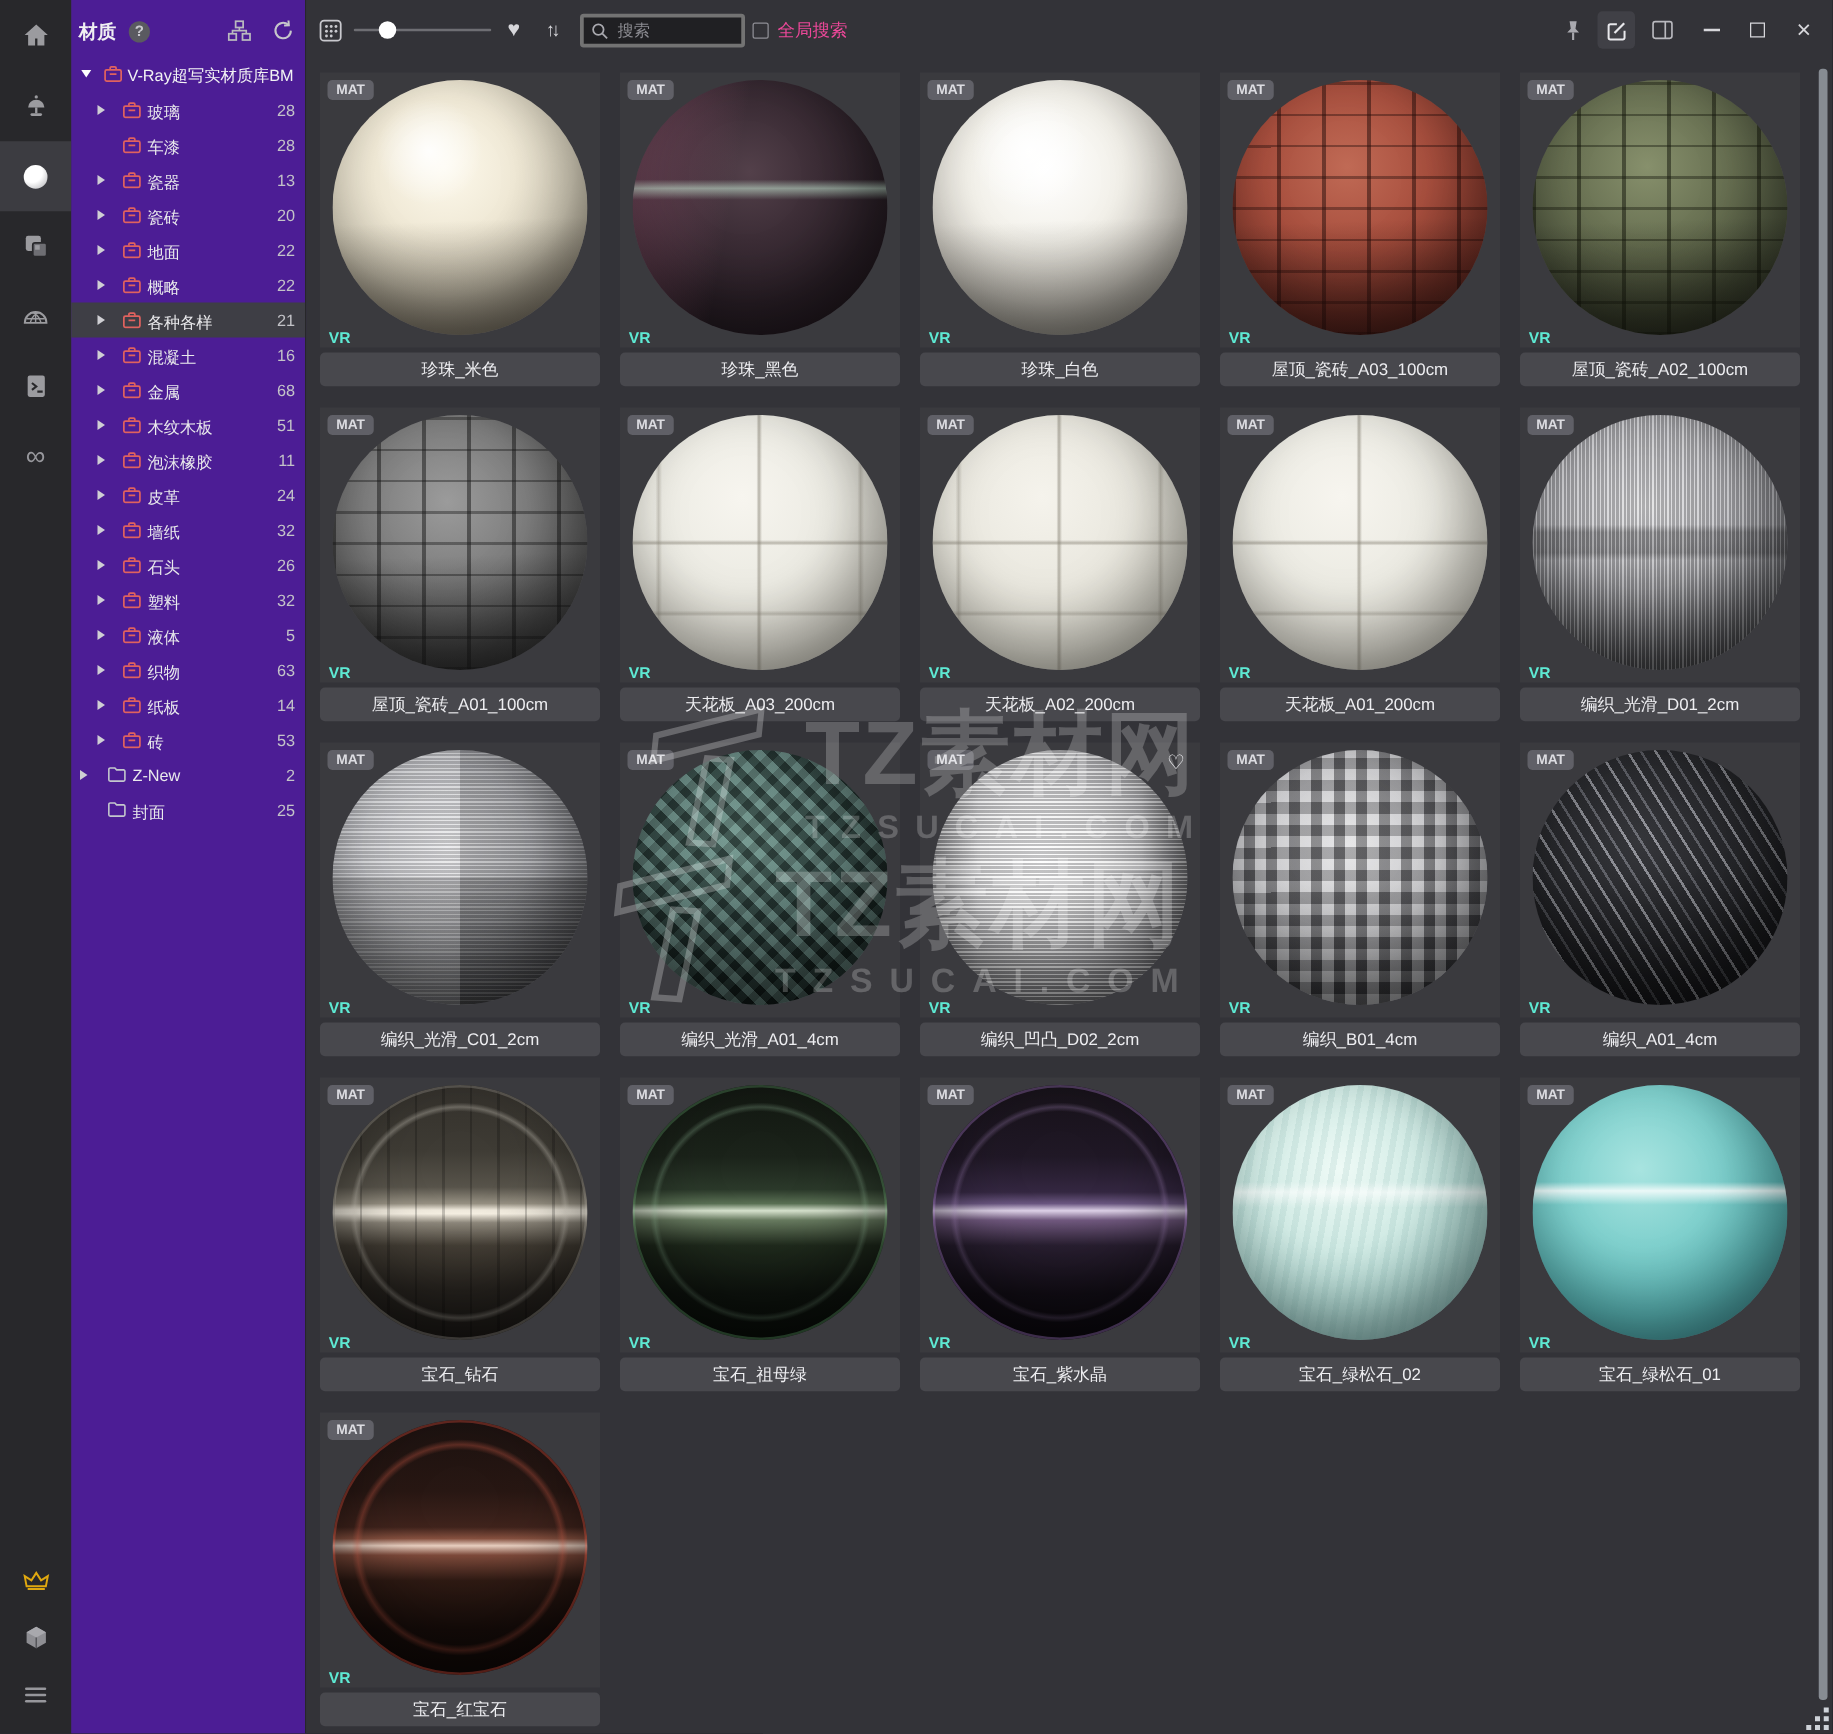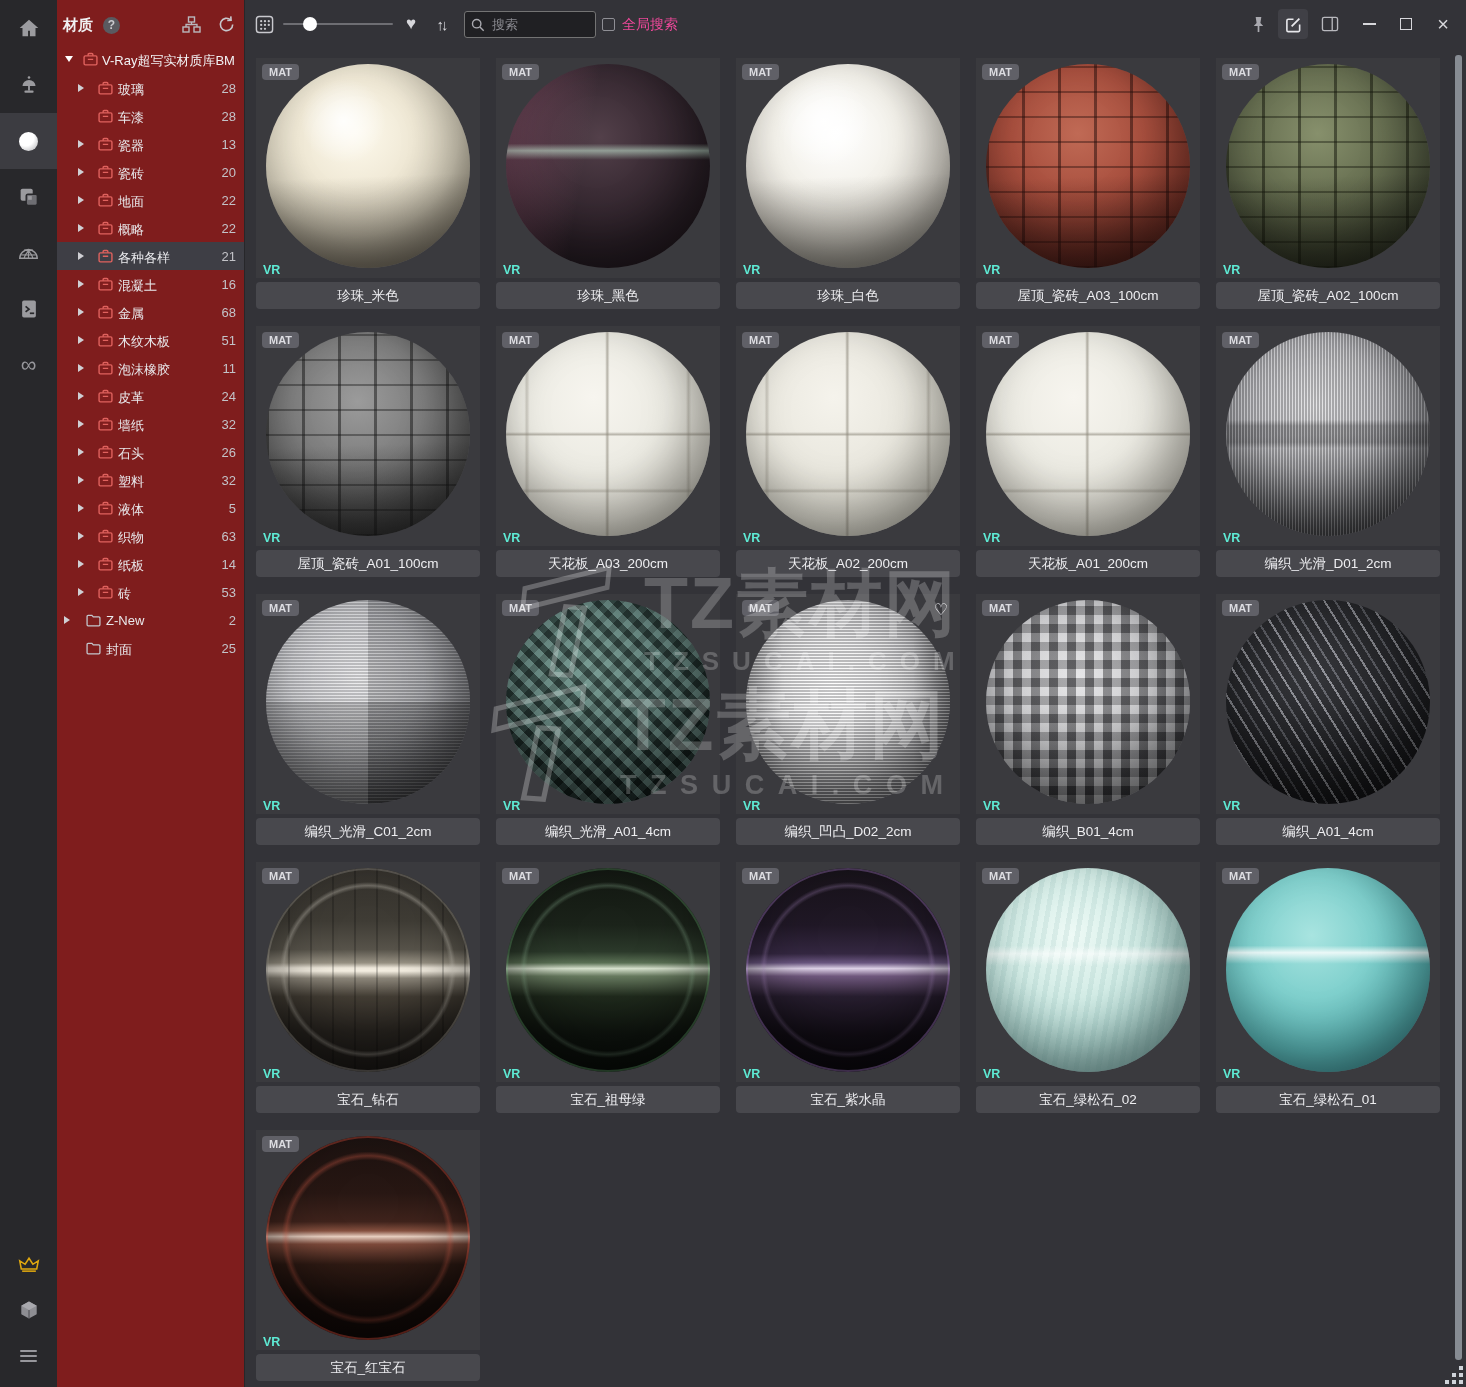--- a/index.html
+++ b/index.html
@@ -10,21 +10,21 @@
   .rail{position:absolute;left:0;top:0;width:57px;height:1387px;background:#28282b;}
   .rail-item{position:absolute;left:0;width:57px;height:56px;display:flex;align-items:center;justify-content:center;cursor:pointer;}
   .rail-item.small{height:46px;}
   .rail-item.active{background:#3c3c41;}
   .rail-item svg{display:block;}
   .orb{width:19px;height:19px;border-radius:50%;background:radial-gradient(circle at 35% 30%,#ffffff 45%,#d6d6d8 72%,#a9a9ad 100%);}
   .inf{font-size:22px;color:#97979c;line-height:1;}
   .menu-bars span{display:block;width:17px;height:2px;background:#97979c;margin:3px 0;border-radius:1px;}
 
   
-  .tree{position:absolute;left:57px;top:0;width:188px;height:1387px;background:#7f1d1d;border-right:1px solid #27272a;}
+  .tree{position:absolute;left:57px;top:0;width:188px;height:1387px;background:#4c1d95;border-right:1px solid #27272a;}
   .tree-head{position:absolute;left:0;top:0;width:100%;height:48px;}
   .tree-title{position:absolute;left:6px;top:16px;font-size:15px;font-weight:bold;color:#f0f0f2;}
   .help{position:absolute;left:46px;top:17px;width:17px;height:17px;border-radius:50%;background:#5a5a60;color:#c9c9ce;font-size:12px;font-weight:bold;text-align:center;line-height:17px;}
   .org-ic{position:absolute;left:125px;top:16px;}
   .refresh-ic{position:absolute;left:160px;top:15px;}
   .trow{position:relative;height:28px;cursor:pointer;}
   .trow.selected{background:#3e3e45;}
   .arr{position:absolute;left:21px;top:10px;width:0;height:0;border-left:6px solid #cfcfd4;border-top:4px solid transparent;border-bottom:4px solid transparent;}
   .lvl0 .arr{left:7px;}
   .arr.down{border-left:4px solid transparent;border-right:4px solid transparent;border-top:6px solid #ffffff;border-bottom:none;}
@@ -44,21 +44,21 @@
 
   
   .toolbar{position:absolute;left:0;top:0;width:100%;height:48px;}
   .tb{position:absolute;top:0;height:48px;display:flex;align-items:center;justify-content:center;color:#d7d7db;cursor:pointer;}
   .gridview-btn{left:4px;width:30px;}
   .slider{left:38px;width:110px;}
   .slider .track{position:relative;width:110px;height:2px;background:#6e6e73;border-radius:1px;}
   .slider .thumb{position:absolute;left:20px;top:-6px;width:14px;height:14px;border-radius:50%;background:#ffffff;}
   .heart-btn{left:152px;width:28px;font-size:17px;}
   .sort-btn{left:182px;width:28px;font-size:15px;letter-spacing:-3px;font-weight:bold;}
-  .searchbox{position:absolute;left:219px;top:11px;width:132px;height:27px;background:#202023;border:1px solid #737373;border-radius:3px;display:flex;align-items:center;padding:0 6px;}
+  .searchbox{position:absolute;left:219px;top:11px;width:132px;height:27px;background:#202023;border:3px solid #737373;border-radius:3px;display:flex;align-items:center;padding:0 6px;}
   .searchbox input{flex:1;min-width:0;background:transparent;border:none;outline:none;color:#dddde1;font-size:13px;margin-left:5px;}
   .searchbox input::placeholder{color:#8b8b91;}
   .gcheck{position:absolute;left:357px;top:18px;width:13px;height:13px;border:1.5px solid #8f8f95;border-radius:2px;cursor:pointer;}
   .glabel{position:absolute;left:377px;top:16px;font-size:14px;color:#ec4899;cursor:default;}
   .pin-btn{left:999px;width:28px;}
   .edit-btn{left:1033px;width:30px;}
   .edit-btn .bg{position:absolute;top:9px;left:0;width:30px;height:30px;background:#404046;border-radius:4px;}
   .edit-btn svg{position:relative;}
   .panel-btn{left:1071px;width:28px;}
   .min-btn{left:1109px;width:30px;}

